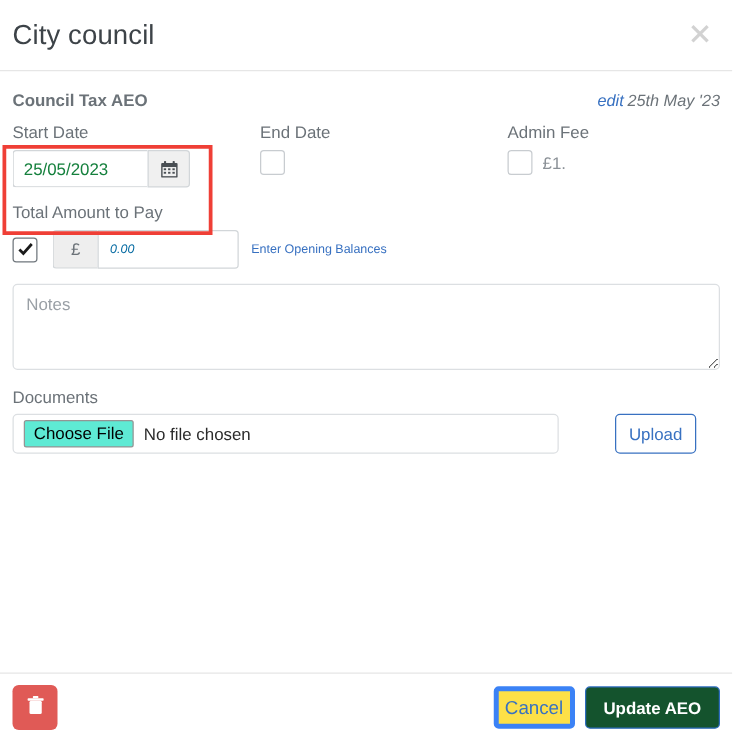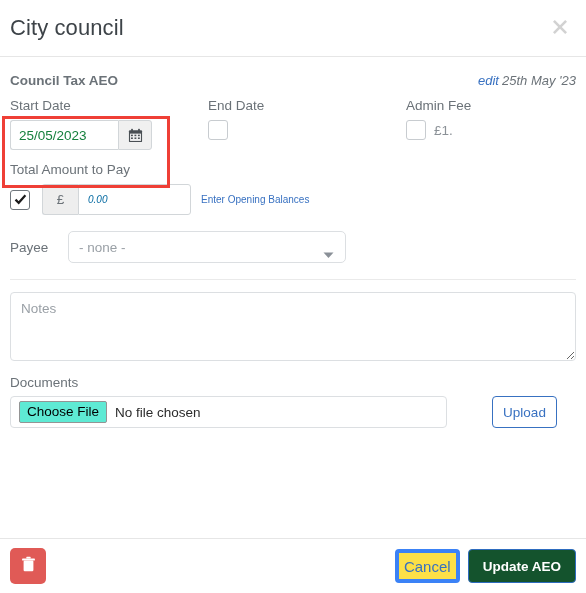--- a/index.html
+++ b/index.html
@@ -392,31 +392,20 @@
           </svg>
         </span>
         <div class="amount-group">
           <span class="amount-prefix">£</span>
           <input class="amount-input" type="text" value="0.00" style="">
         </div>
         <span class="balances-link">Enter Opening Balances</span>
       </div>
     </div>
 
-    <div class="payee-row">
-      <span class="payee-label">Payee</span>
-      <div class="payee-select">
-        <span class="payee-value">- none -</span>
-        <span class="payee-caret">
-          <svg width="11" height="7" viewBox="0 0 11 7" aria-hidden="true">
-            <path d="M0.5 0.5 L5.5 6 L10.5 0.5 Z" fill="#8a9097"></path>
-          </svg>
-        </span>
-      </div>
-    </div>
 
     <textarea class="notes" placeholder="Notes" style=""></textarea>
 
     <label class="doc-label">Documents</label>
     <div class="doc-row">
       <div class="file-field">
         <span class="choose-file">Choose File</span>
         <span class="file-name">No file chosen</span>
       </div>
       <button class="upload-btn">Upload</button>

